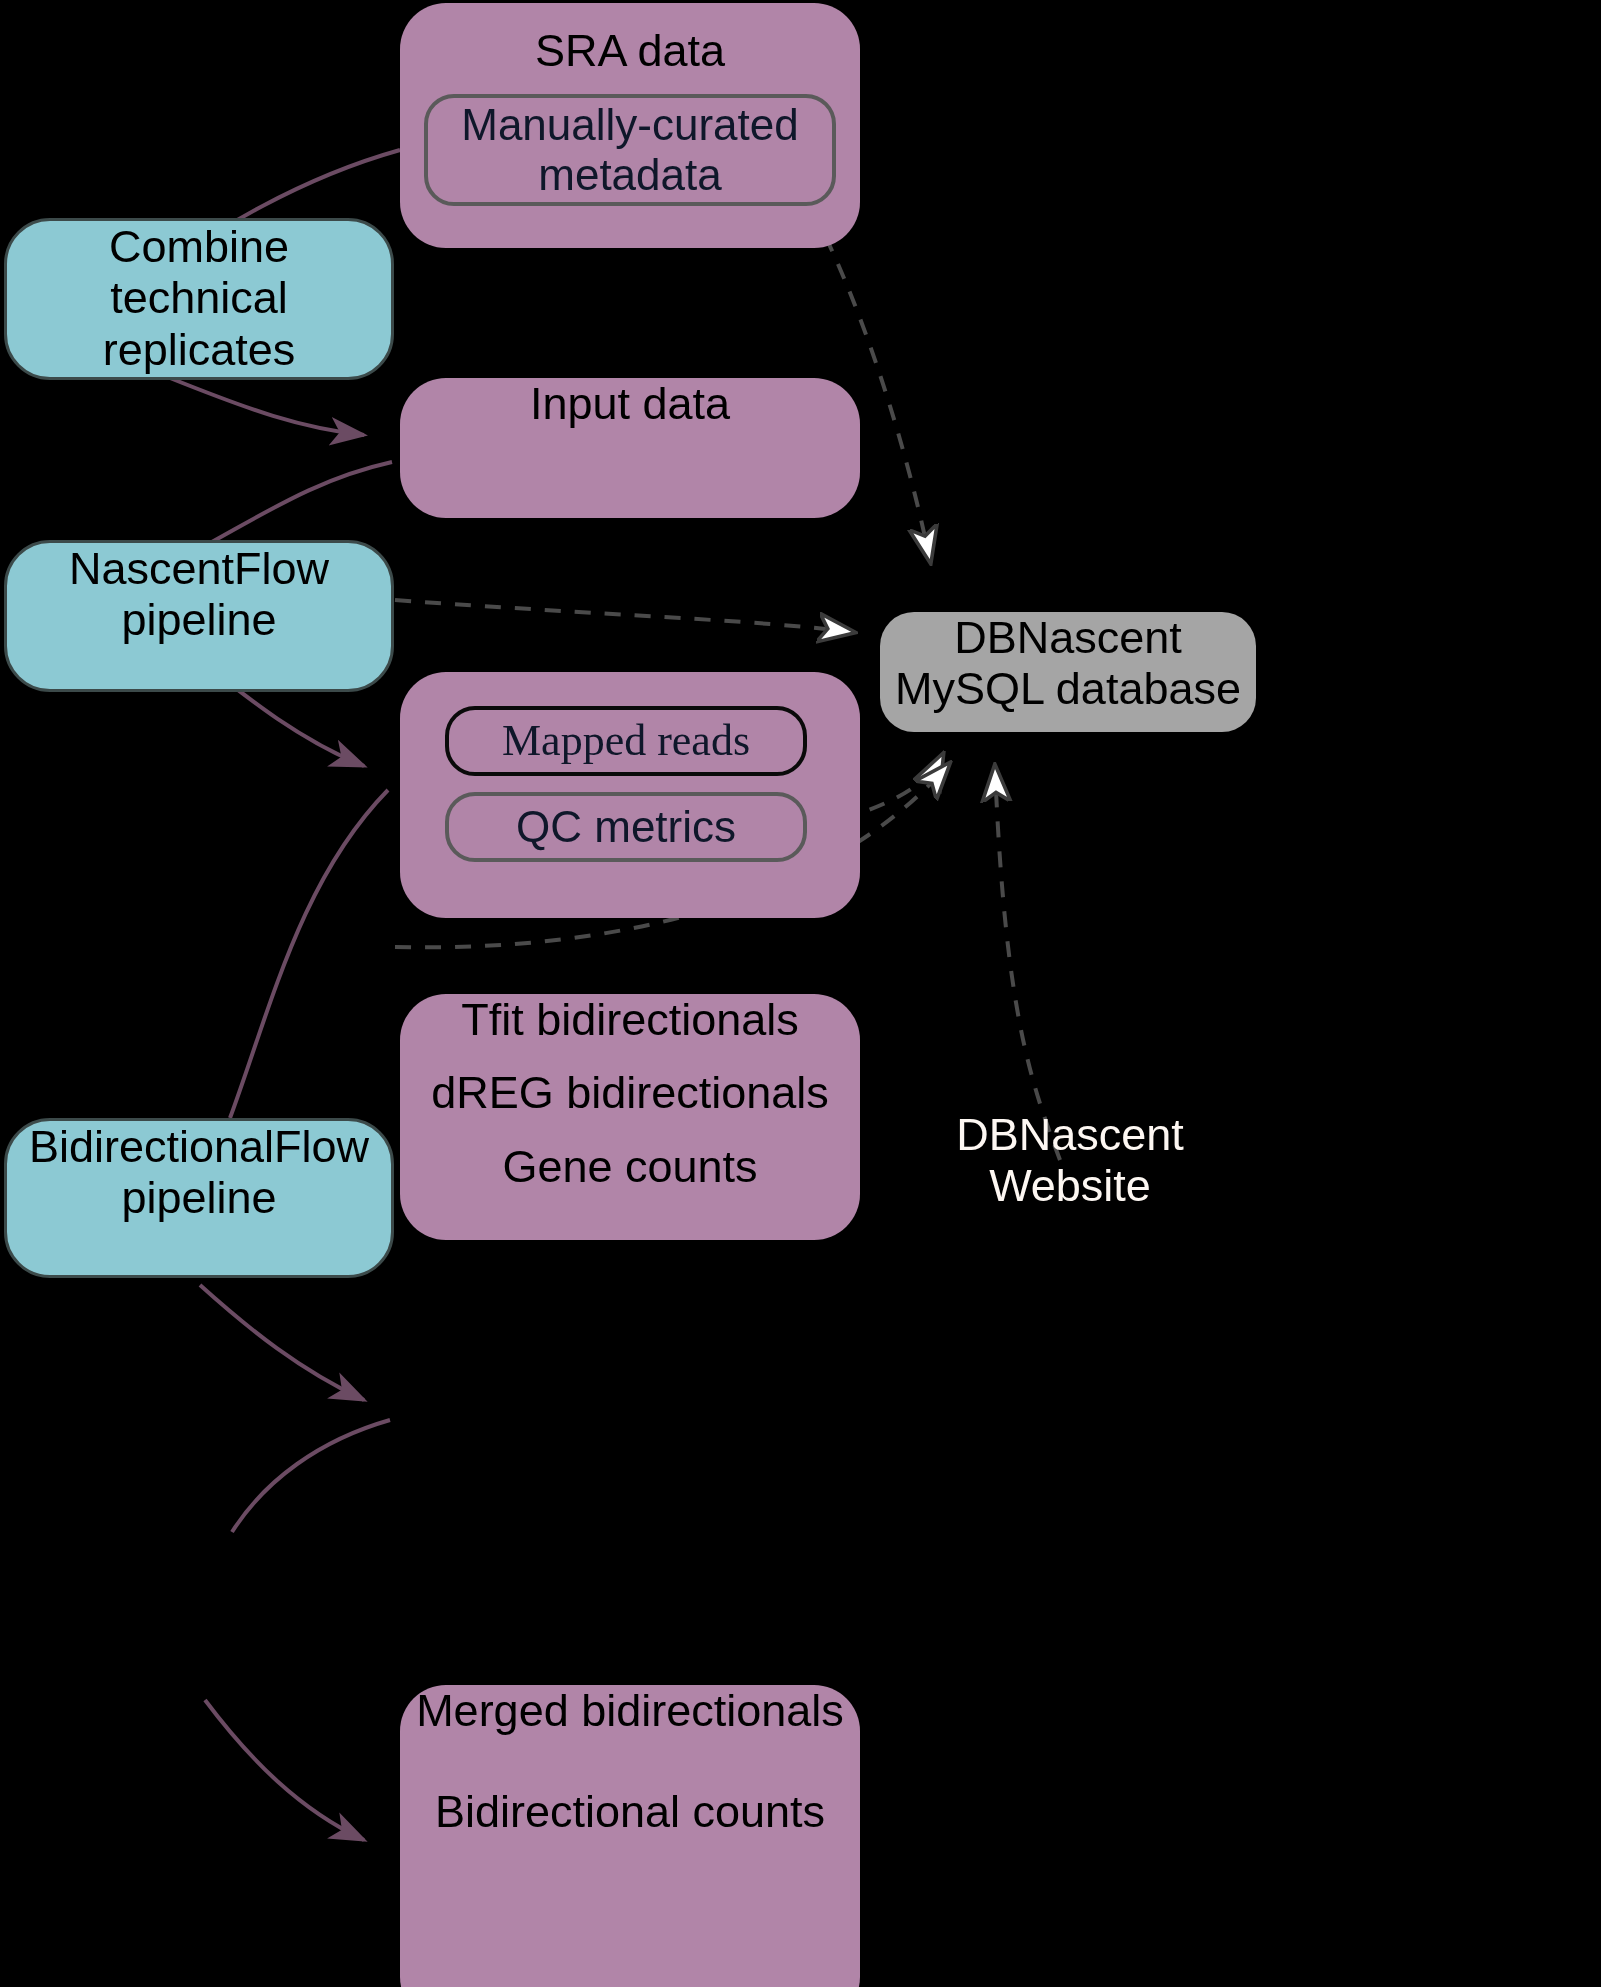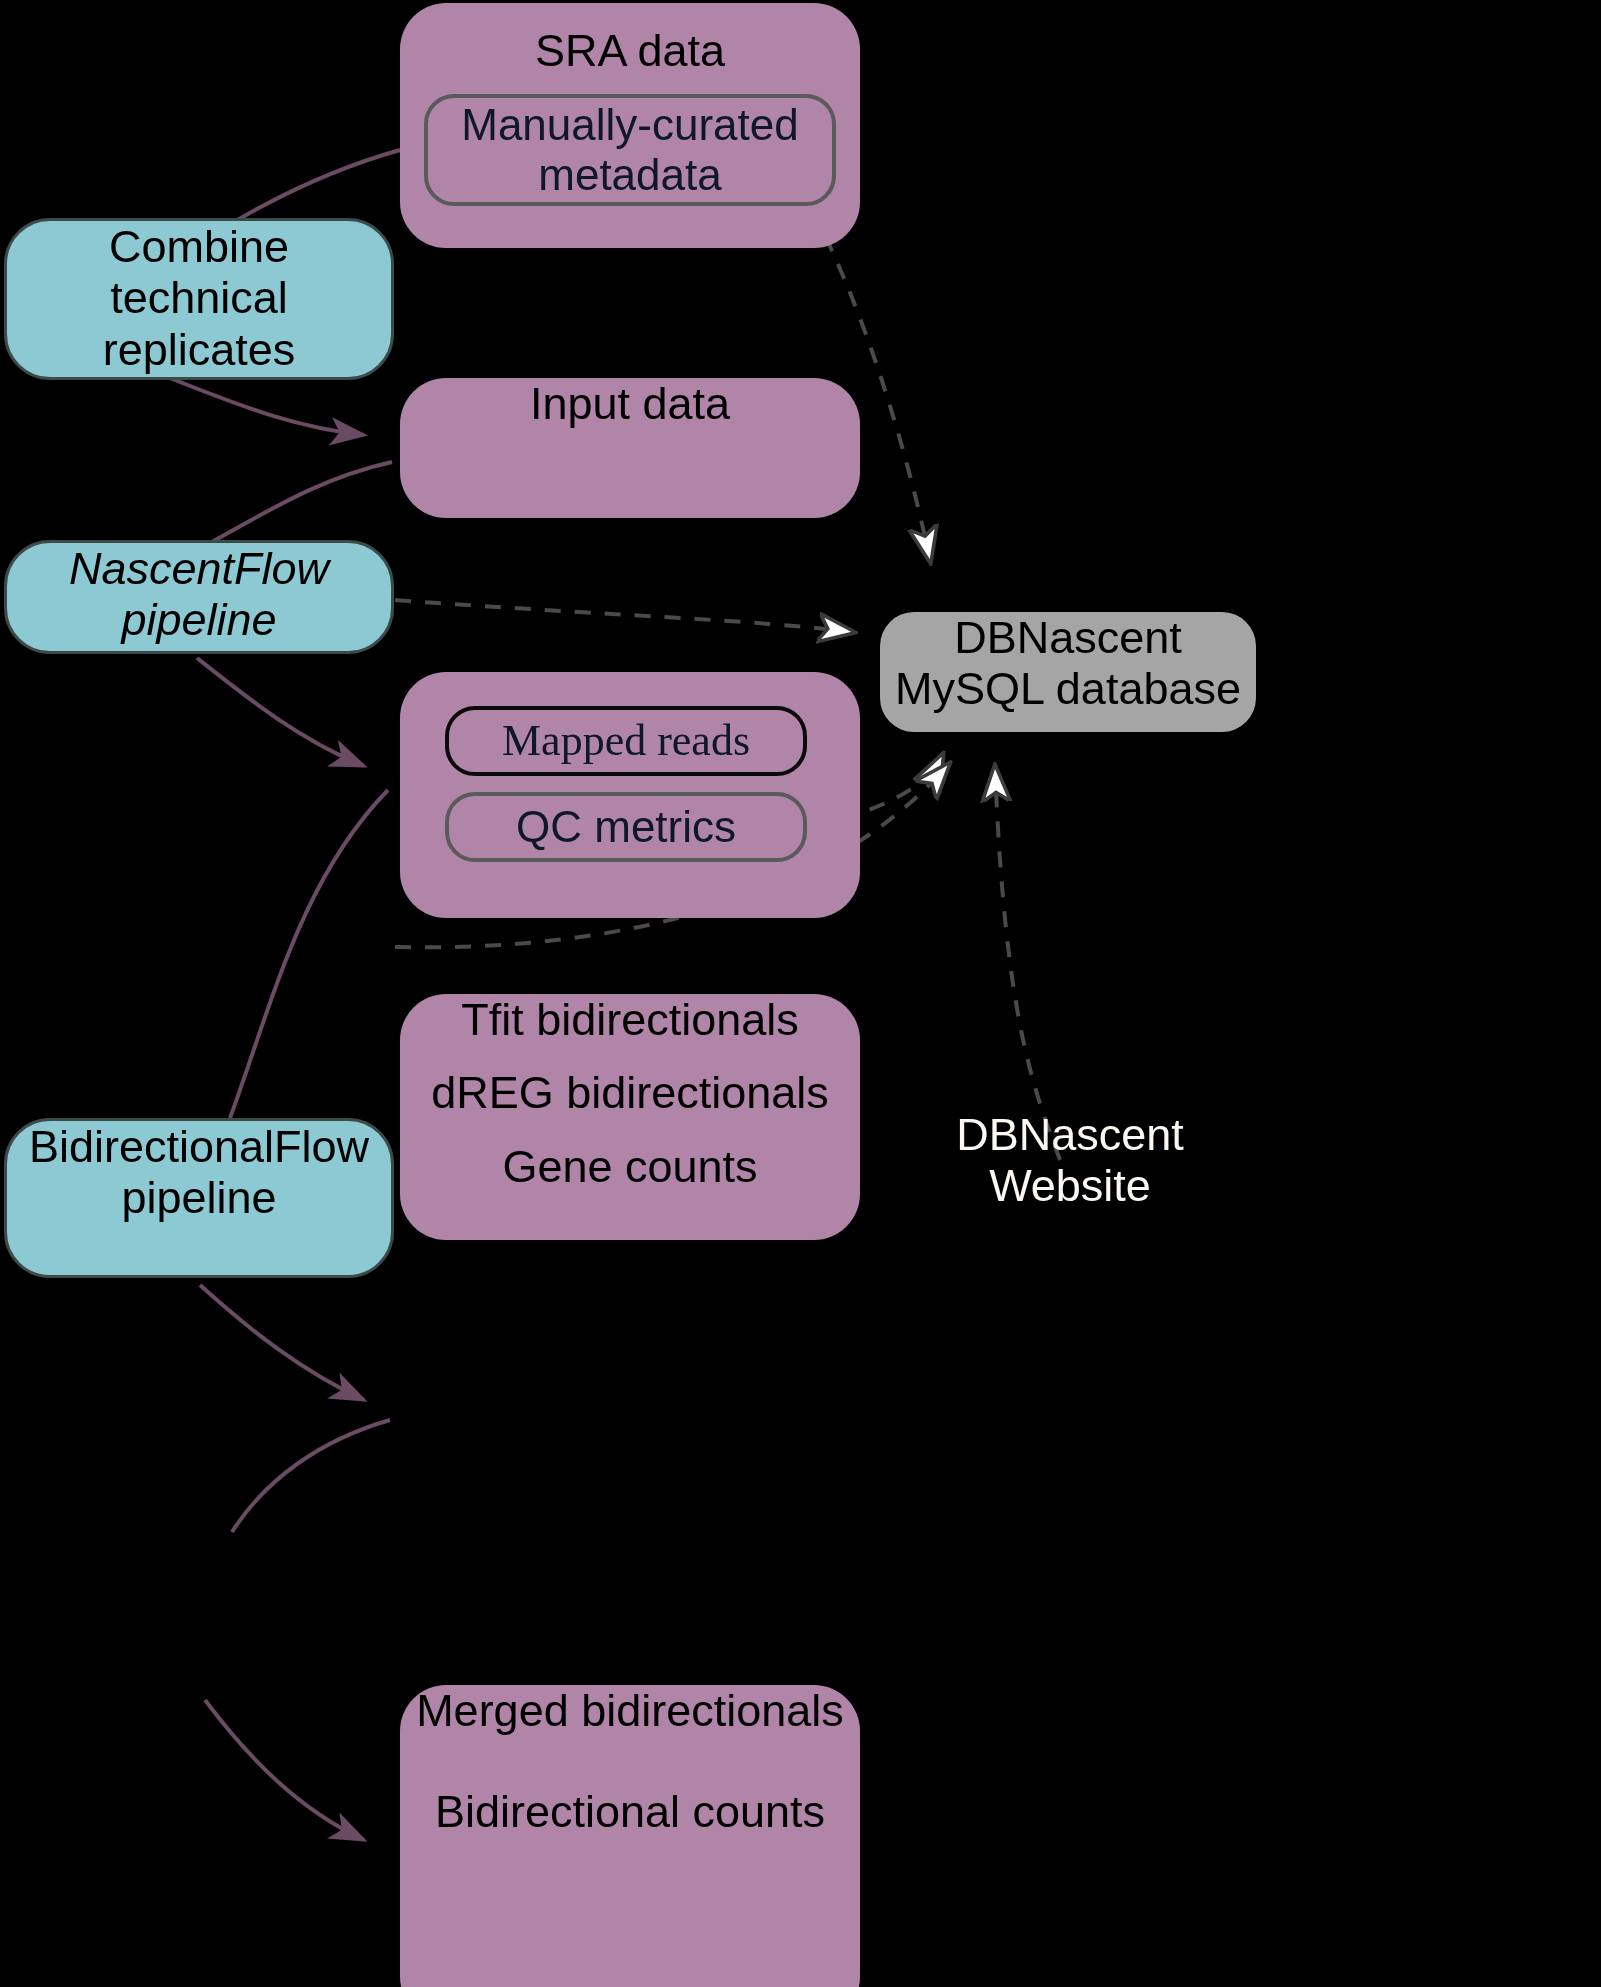--- a/index.html
+++ b/index.html
@@ -166,21 +166,21 @@
     <span class="line">Merged bidirectionals</span>
     <span class="line">Bidirectional counts</span>
   </div>
 
   <div class="node proc" style="left:4px; top:218px; width:390px; height:162px;">
     <span class="line">Combine</span>
     <span class="line">technical</span>
     <span class="line">replicates</span>
   </div>
 
-  <div class="node proc" style="left:4px; top:540px; width:390px; height:114px;font-style:italic;">
+  <div class="node proc" style="left:4px; top:540px; width:390px; height:152px;">
     <span class="line">NascentFlow</span>
     <span class="line">pipeline</span>
   </div>
 
   <div class="node proc" style="left:4px; top:1118px; width:390px; height:160px;">
     <span class="line">BidirectionalFlow</span>
     <span class="line">pipeline</span>
   </div>
 
 

